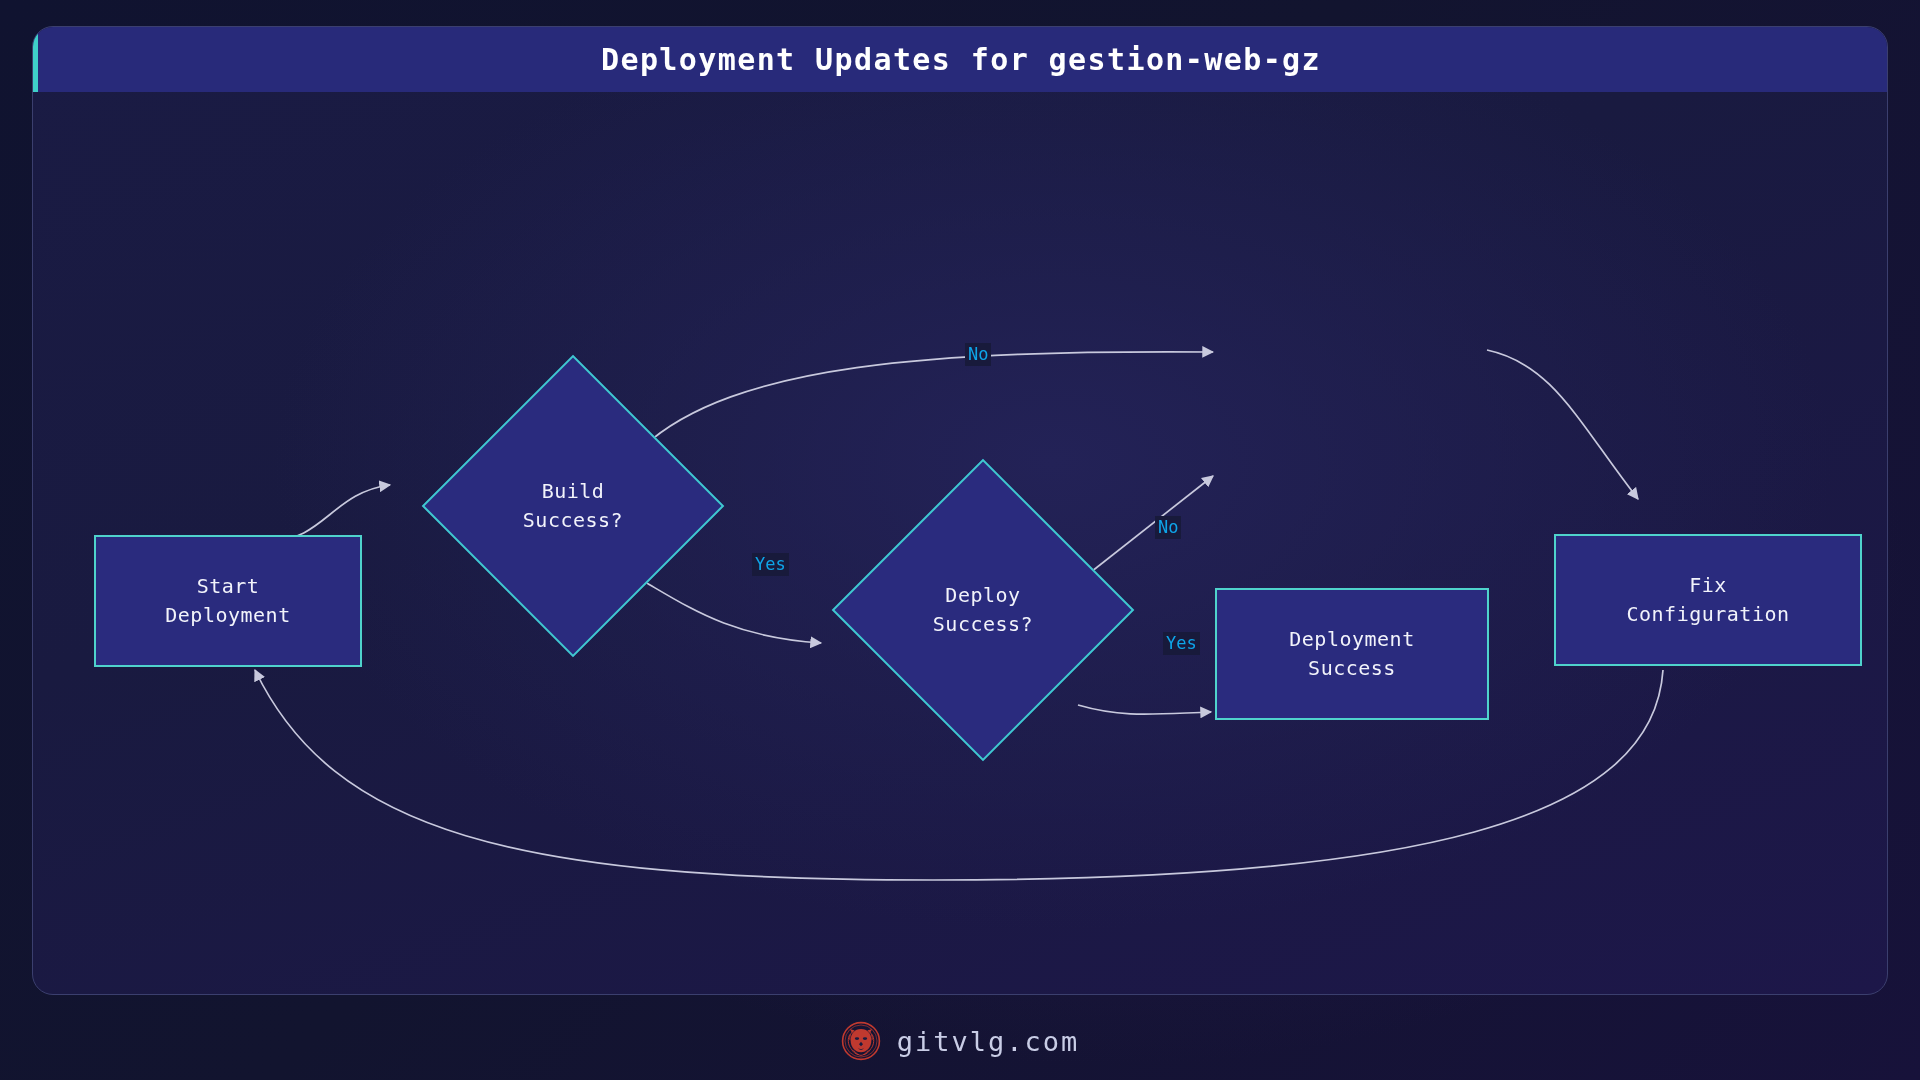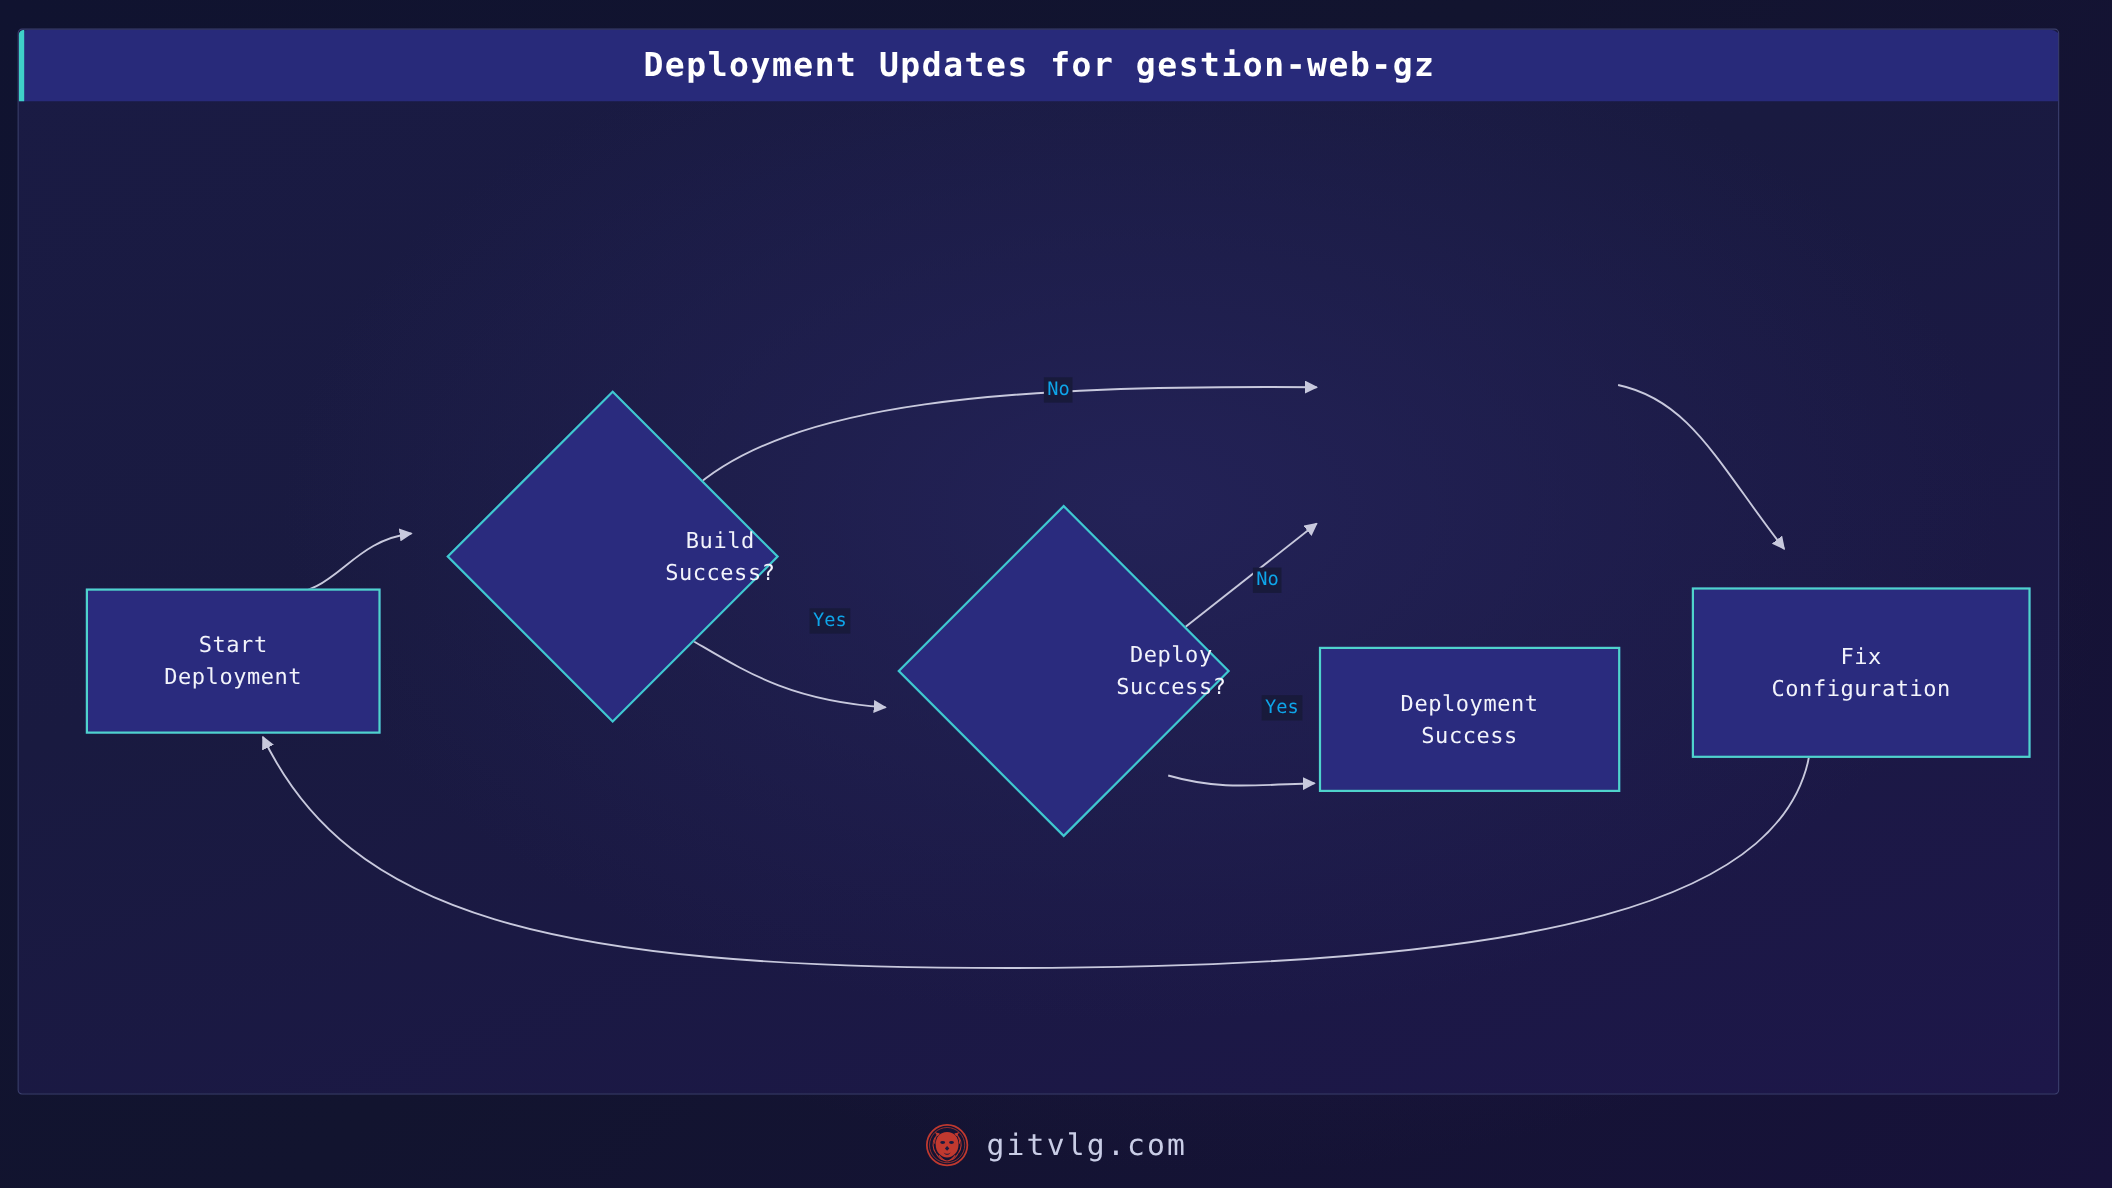--- a/index.html
+++ b/index.html
@@ -18,27 +18,27 @@
     width: 1920px;
     height: 1080px;
     background:
       radial-gradient(ellipse 1100px 700px at 58% 52%, #231a4a 0%, rgba(35,26,74,0) 72%),
       linear-gradient(135deg, #101330 0%, #12142f 45%, #17123a 100%);
   }
 
   
   #panel {
     position: absolute;
-    left: 16px;
+    left: 32px;
     top: 26px;
     width: 1856px;
     height: 969px;
     box-sizing: border-box;
     border: 1px solid #3b3f6e;
-    border-radius: 4px;
+    border-radius: 21px;
     background:
       radial-gradient(ellipse 1000px 600px at 55% 45%, #232257 0%, rgba(35,34,87,0) 78%),
       linear-gradient(160deg, #1a1b44 0%, #191a40 40%, #1d1749 100%);
     overflow: hidden;
   }
 
   
   #header {
     position: absolute;
     left: 0;
@@ -102,21 +102,21 @@
     letter-spacing: 0.5px;
   }
   .node-rect {
     background: #2a2b7e;
     border: 2px solid #4fd3cc;
   }
   .node-diamond-wrap {
     position: absolute;
     display: flex;
     align-items: center;
-    justify-content: flex-end;
+    justify-content: center;
   }
   .node-diamond-shape {
     position: absolute;
     left: 50%;
     top: 50%;
     background: #2a2b7e;
     border: 2px solid #3fc9cf;
     transform: translate(-50%, -50%) rotate(45deg);
   }
   .node-diamond-label {
@@ -222,21 +222,21 @@
           <div>Success?</div>
         </div>
       </div>
 
 
       <div class="node node-rect" style="left:1182px; top:496px; width:274px; height:132px;">
         <span>Deployment</span>
         <span>Success</span>
       </div>
 
-      <div class="node node-rect" style="left:1521px; top:442px; width:308px; height:155px;">
+      <div class="node node-rect" style="left:1521px; top:442px; width:308px; height:132px;">
         <span>Fix</span>
         <span>Configuration</span>
       </div>
 
       <div class="edge-label" style="left:932px; top:251px;">No</div>
 
       <div class="edge-label" style="left:719px; top:461px;">Yes</div>
 
       <div class="edge-label" style="left:1122px; top:424px;">No</div>
 

